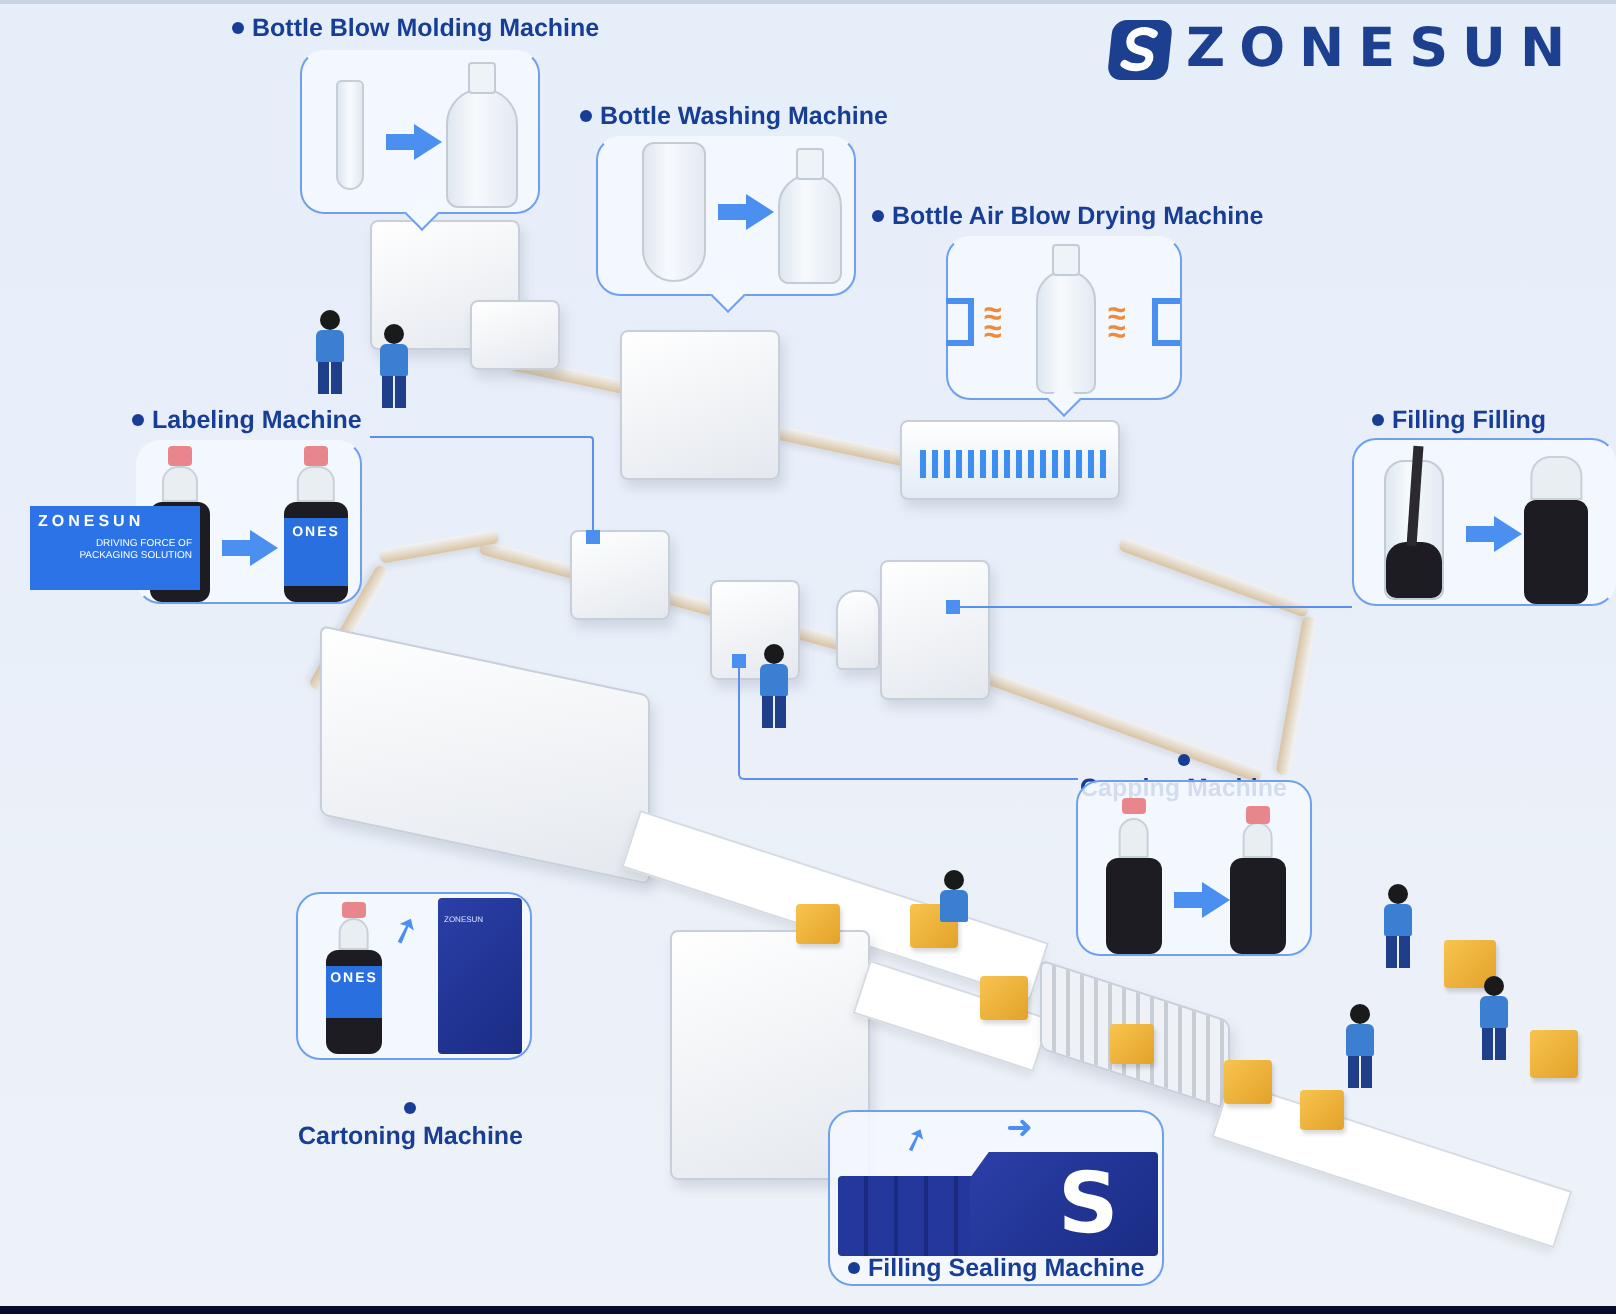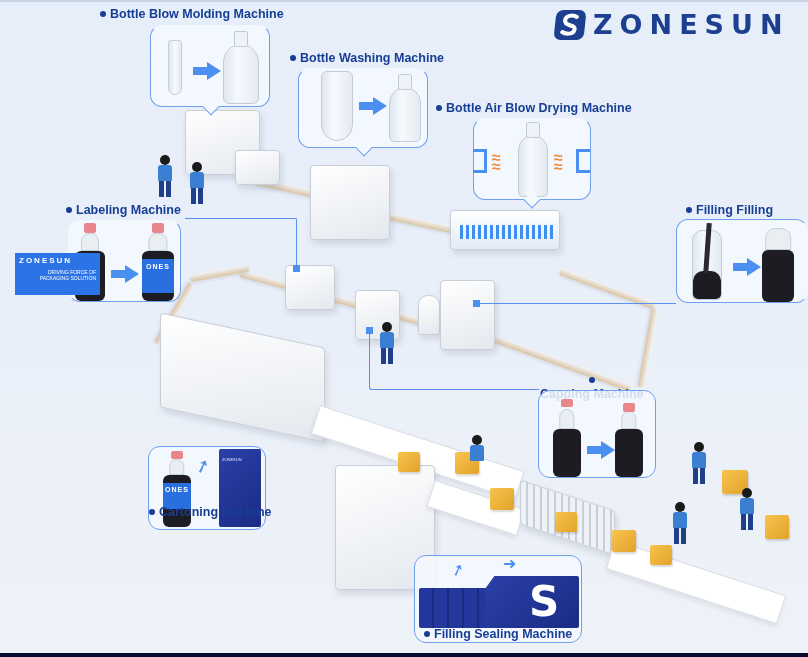--- a/index.html
+++ b/index.html
@@ -142,21 +142,21 @@
   </div>
 <div class="carton" style="left:765px;top:515px;width:24px;height:24px;"></div>
 
 <div class="connector" style="left:185px;top:218px;width:112px;height:50px;border-left:none;border-bottom:none;border-radius:0 2px 0 0;"></div>
 <div class="conn-dot" style="left:293px;top:265px;"></div>
 <div class="connector" style="left:476px;top:303px;width:200px;height:0;border-top:none;"></div>
 <div class="conn-dot" style="left:473px;top:300px;"></div>
 <div class="connector" style="left:369px;top:330px;width:170px;height:60px;border-top:none;border-right:none;border-radius:0 0 0 3px;"></div>
 <div class="conn-dot" style="left:366px;top:327px;"></div>
 
-<div class="label" style="left:100px;top:7px;align-items:center;">
+<div class="label" style="left:116px;top:7px;align-items:center;">
     <span class="dot"></span>
     <span>Bottle Blow Molding Machine</span>
   </div>
 <div class="callout notop" style="left:150px;top:25px;width:120px;height:82px;">
   <div class="preform" style="left:17px;top:14px;width:14px;height:55px;"></div>
   <div class="arrow" style="left:42px;top:36px;"></div>
   <div class="bottle-clear" style="left:72px;top:18px;width:36px;height:60px;">
       <div class="neck"></div>
     </div>
   <div class="tail" style="left:54px;top:75px;"></div>
@@ -247,21 +247,21 @@
   <div class="bottle-dark" style="left:14px;top:28px;width:28px;height:52px;">
     <div class="shoulder" style="top:-16px;height:16px;width:55%;"></div>
     <div class="cap" style="top:-24px;width:12px;height:8px;"></div>
     <div class="lbl" style="top:8px;height:26px;padding-top:3px;">ONES</div>
   </div>
   <div style="position:absolute;left:46px;top:8px;color:#4b8ff0;font-size:18px;font-weight:bold;transform:rotate(-20deg);">➚</div>
   <div class="blue-box" style="left:70px;top:2px;width:42px;height:78px;">
     <div style="font-size:4px;color:#dfe6ff;margin:8px 3px;">ZONESUN</div>
   </div>
 </div>
-<div class="label" style="left:149px;top:505px;">
+<div class="label" style="left:149px;top:551px;flex-direction:column;">
     <span class="dot"></span>
     <span>Cartoning Machine</span>
   </div>
 
 <div class="callout" style="left:414px;top:555px;width:168px;height:88px;">
   <div style="position:absolute;left:36px;top:4px;color:#4b8ff0;font-size:16px;font-weight:bold;transform:rotate(-20deg);">➚</div>
   <div style="position:absolute;left:88px;top:-2px;color:#4b8ff0;font-size:16px;font-weight:bold;">➜</div>
   <div class="blue-box" style="left:4px;top:32px;width:88px;height:40px;background:repeating-linear-gradient(90deg,#23379c 0 13px,#1a2a80 13px 15px);"></div>
   <div class="blue-box" style="left:70px;top:20px;width:94px;height:52px;clip-path:polygon(0 0,100% 0,100% 100%,0 100%,0 25%,10% 0);">
     <div style="position:absolute;left:44px;top:4px;color:#fff;font-size:42px;font-weight:bold;line-height:44px;font-family:'DejaVu Sans',sans-serif;">S</div>

